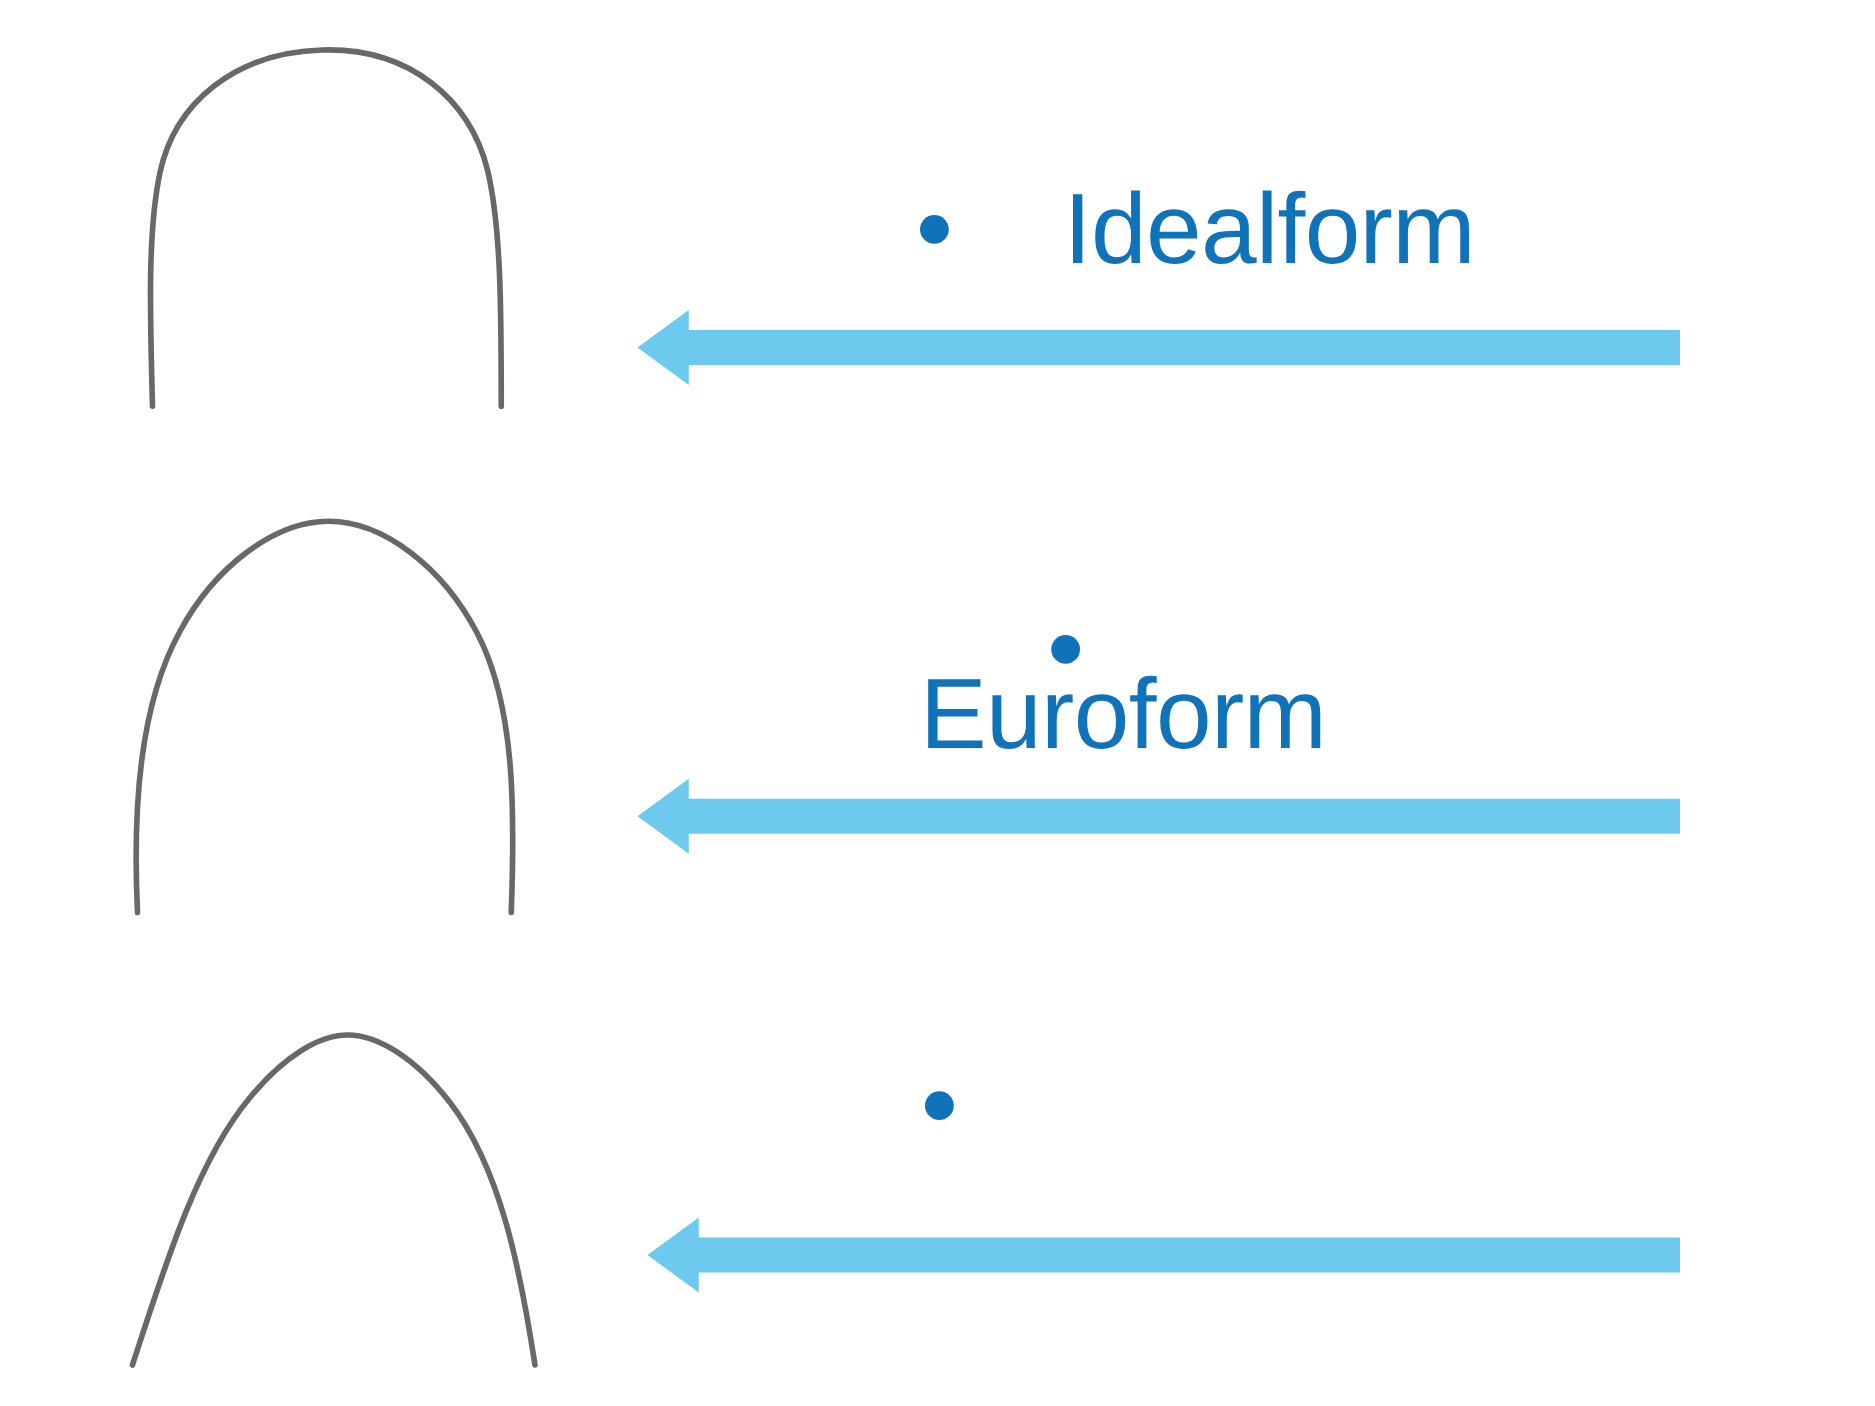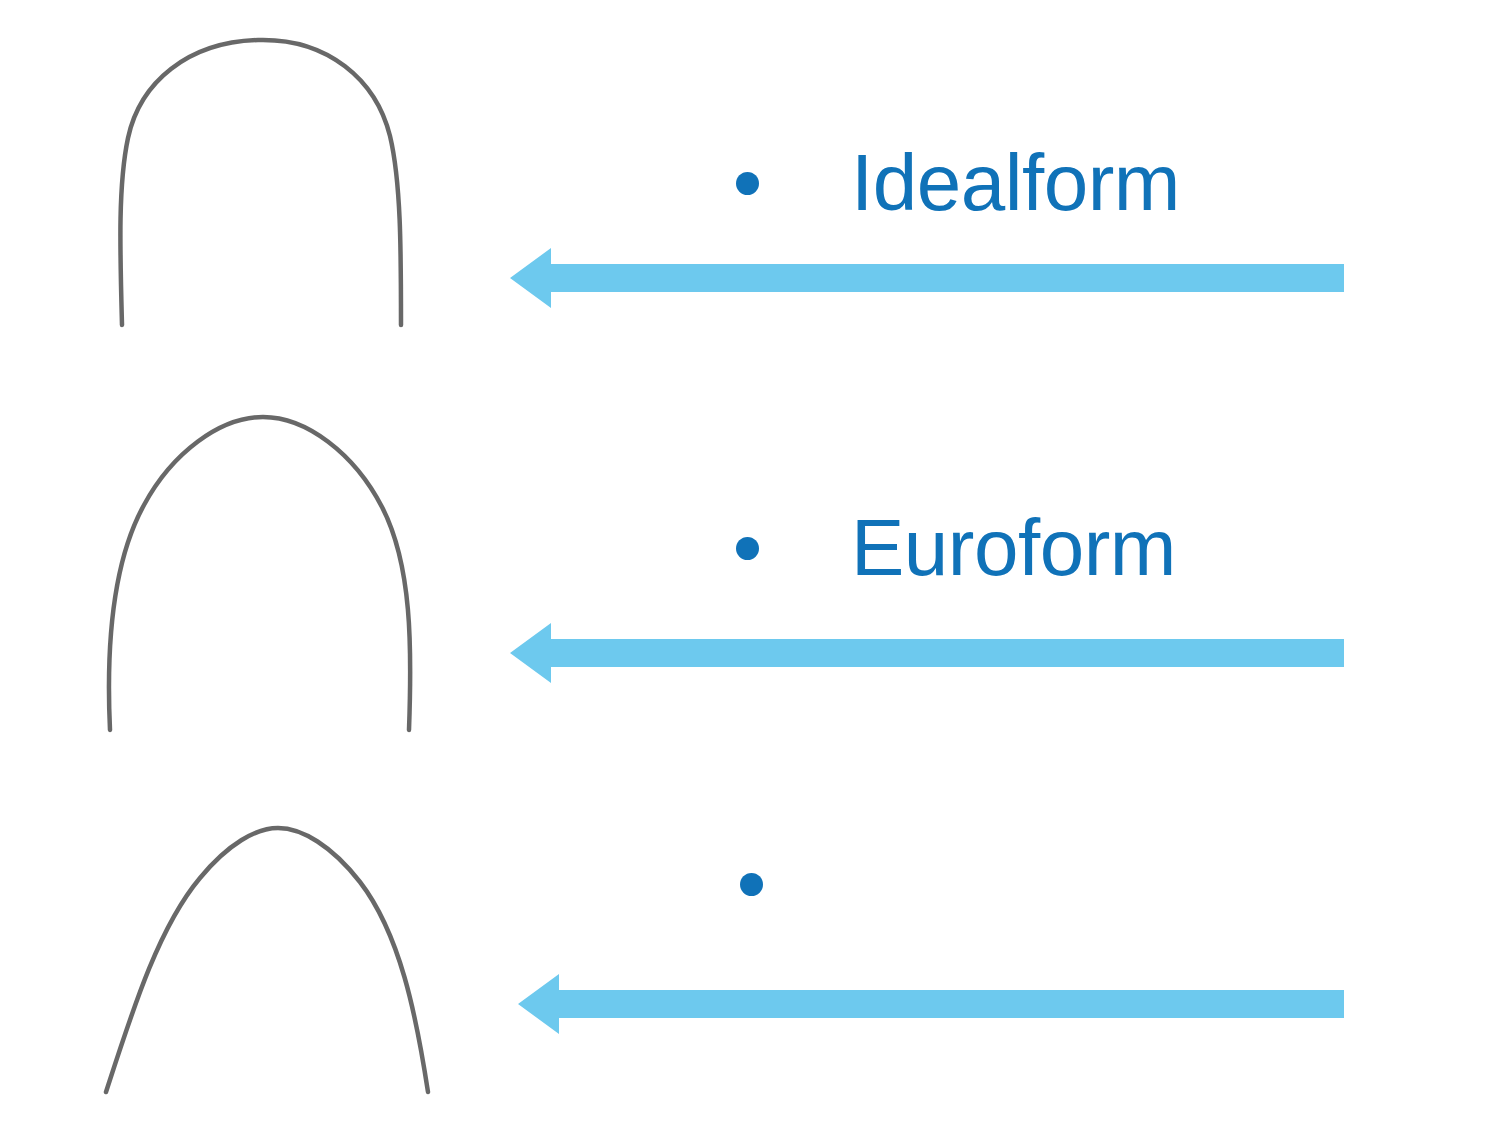--- a/index.html
+++ b/index.html
@@ -41,21 +41,21 @@
   .arrow-row svg { display: block; }
 
   
   .bullet-row {
     position: absolute;
     display: flex;
     align-items: center;
     white-space: nowrap;
   }
   #row-ideal    { left: 736px; top: 143px; }
-  #row-euro     { left: 736px; top: 508px; }
+  #row-euro     { left: 736px; top: 508px; flex-direction: column; }
   #row-standard { left: 740px; top: 873px; }
 
   .bullet-dot {
     width: 23px;
     height: 23px;
     border-radius: 50%;
     background: #1072B8;
     flex: 0 0 auto;
     margin-right: 92px;
   }

